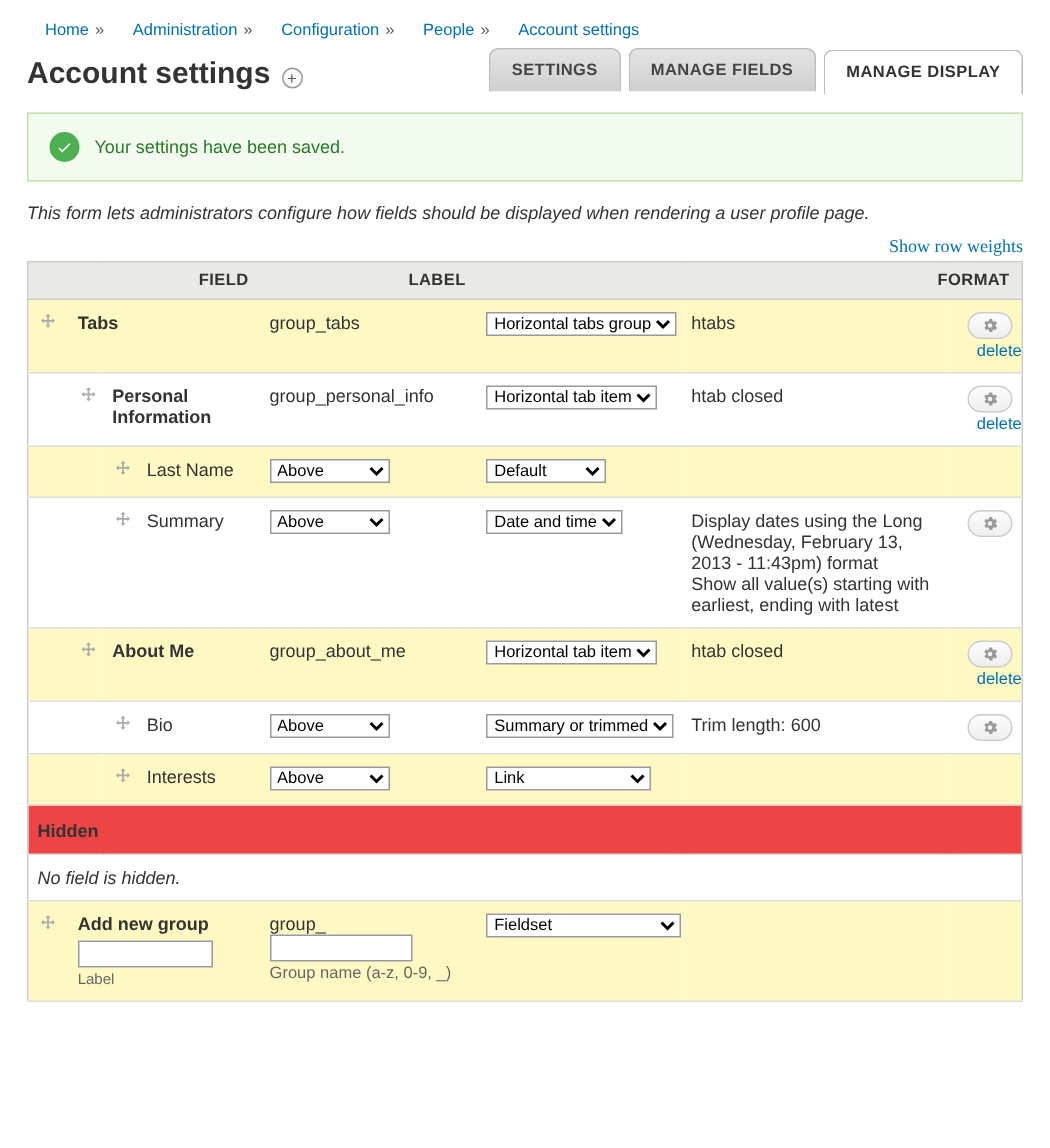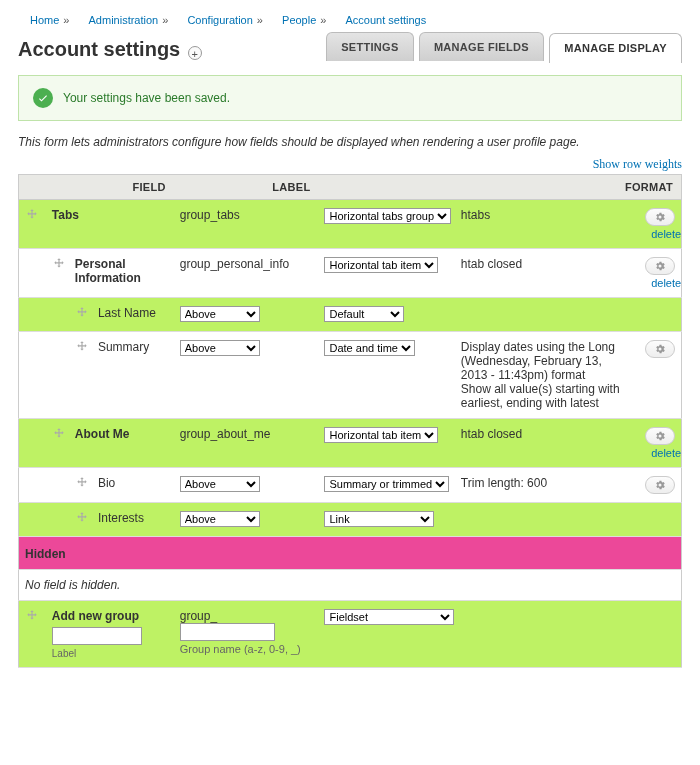--- a/index.html
+++ b/index.html
@@ -77,21 +77,21 @@
     border-bottom: 1px solid #ccc;
     letter-spacing: 0.3px;
     color: #333;
   }
   .field-table td {
     padding: 8px 6px;
     border-bottom: 1px solid #ddd;
     vertical-align: top;
     font-size: 12px;
   }
-  .field-table tr.alt td { background: #bef264; }
+  .field-table tr.alt td { background: #fef9c3; }
 
   .drag {
     display: inline-block; width: 14px; height: 14px; cursor: move;
     color: #999;
   }
   .drag svg { width: 14px; height: 14px; }
 
   .bold { font-weight: bold; }
 
   select.sel {
@@ -123,21 +123,21 @@
 
   .col-drag   { width: 26px; }
   .col-ind1   { width: 22px; }
   .col-ind2   { width: 22px; }
   .col-field  { width: 78px; }
   .col-label  { width: 138px; }
   .col-format { width: 130px; }
   .col-summary{ width: 170px; }
   .col-ops    { width: 46px; text-align: right; }
 
-  .section-sub td { background: #ec4899; padding-top: 10px; margin-left: 10px; }
+  .section-sub td { background: #ef4444; padding-top: 10px; margin-left: 10px; }
   .section-sub .bold { font-weight: bold; }
 
   .italic { font-style: italic; }
 
   .lblsmall { color:#666; font-size:10px; display:block; margin-top:3px; }
 </style>
 </head>
 <body>
 
 <div class="page">

